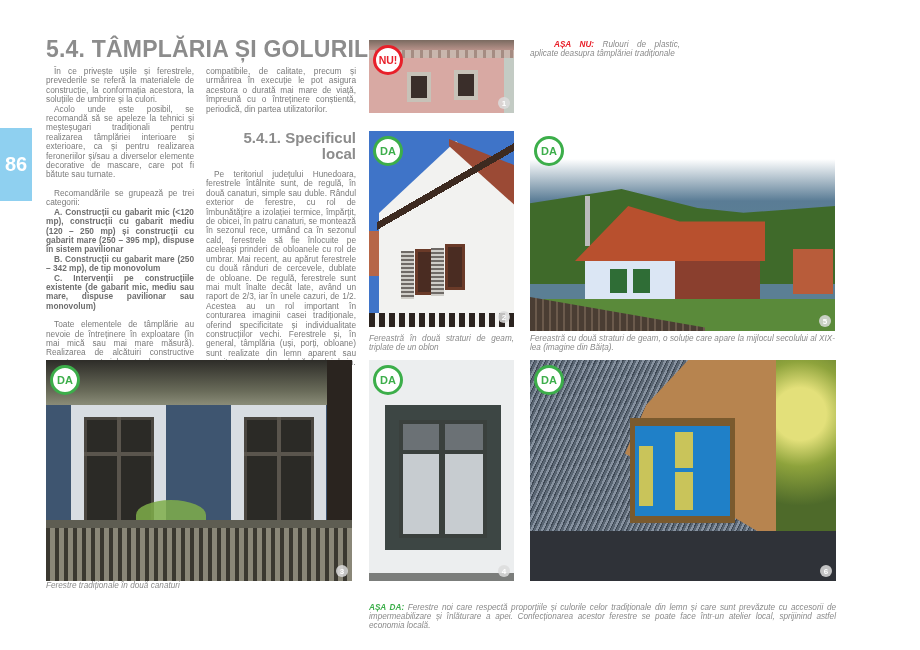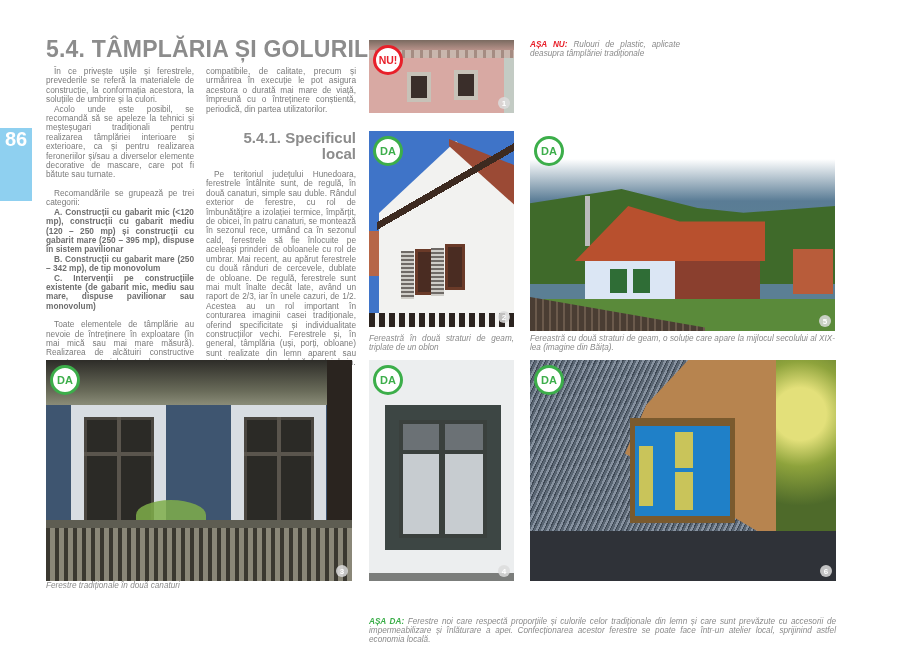--- a/index.html
+++ b/index.html
@@ -2,21 +2,21 @@
 <html><head>
 <meta charset="utf-8">
 <style>
   * { box-sizing: border-box; margin: 0; padding: 0; }
   html, body { width: 920px; height: 650px; background: #ffffff; overflow: hidden; }
   body { position: relative; font-family: "Liberation Sans", sans-serif; color: #7a7a7a; }
 
   .page-tab {
     position: absolute; left: 0; top: 128px; width: 32px; height: 73px;
     background: #8fd0f0; color: #ffffff; font-weight: bold; font-size: 20px;
-    display: flex; justify-content: center;
+    display: flex; align-items: center; justify-content: center;
   }
 
   .title {
     position: absolute; left: 46px; top: 36px; font-size: 23px; font-weight: bold;
     color: #8c8c8c; letter-spacing: 0.2px; white-space: nowrap;
   }
 
   .col { position: absolute; font-size: 8.3px; line-height: 9.4px; text-align: justify; }
   .col p { text-indent: 8px; }
   .col p.bold { font-weight: bold; color: #6e6e6e; }
@@ -34,21 +34,21 @@
     font-weight: bold; font-size: 11px; display: flex; align-items: center; justify-content: center;
     left: 4px; top: 5px;
   }
   .badge.nu { border-color: #e8202a; color: #e8202a; width: 30px; height: 30px; font-size: 10.5px; }
   .num {
     position: absolute; right: 4px; bottom: 4px; width: 12px; height: 12px; border-radius: 50%;
     background: rgba(220,220,220,0.85); color: #fff; font-size: 8px; font-weight: bold;
     display: flex; align-items: center; justify-content: center;
   }
   .caption { position: absolute; font-size: 8.2px; line-height: 9.2px; font-style: italic; color: #8a8a8a; text-align: justify; }
-  .lbl-red { color: #e8202a; font-weight: bold; }
+  .lbl-red { color: #e8202a; font-weight: bold; margin-left: 24px; }
   .lbl-green { color: #3cae4a; font-weight: bold; }
 
   
   .p1 { left: 369px; top: 40px; width: 145px; height: 73px; background: #d8a9a3; }
   .p1 .roof { position: absolute; left: 0; top: 0; width: 100%; height: 10px; background: linear-gradient(#7a6a60, #b8928a); }
   .p1 .cornice { position: absolute; left: 0; top: 10px; width: 100%; height: 8px; background: repeating-linear-gradient(90deg, #c9b6ad 0 6px, #a58c82 6px 9px); }
   .p1 .win { position: absolute; width: 24px; height: 30px; background: #3a2e2a; border: 4px solid #c7c2b8; }
   .p1 .pilaster { position: absolute; right: 0; top: 18px; width: 10px; height: 55px; background: #c3cbc4; }
 
   
@@ -220,15 +220,15 @@
       <div class="pane" style="left:40px;top:6px;width:18px;height:36px;"></div>
       <div class="pane" style="left:40px;top:46px;width:18px;height:38px;"></div>
     </div>
   </div>
   <div class="leaves"></div>
   <div class="bottom"></div>
   <div class="badge">DA</div>
   <div class="num">6</div>
 </div>
 
-<div class="caption" style="left:369px;top:617px;width:467px;">
+<div class="caption" style="left:369px;top:603px;width:467px;">
   <span class="lbl-green">AȘA DA:</span><span>  Ferestre noi care respectă proporțiile și culorile celor tradiționale din lemn și care sunt prevăzute cu accesorii de impermeabilizare și înlăturare a apei. Confecționarea acestor ferestre se poate face într-un atelier local, sprijinind astfel economia locală.</span>
 </div>
 
 </body></html>

